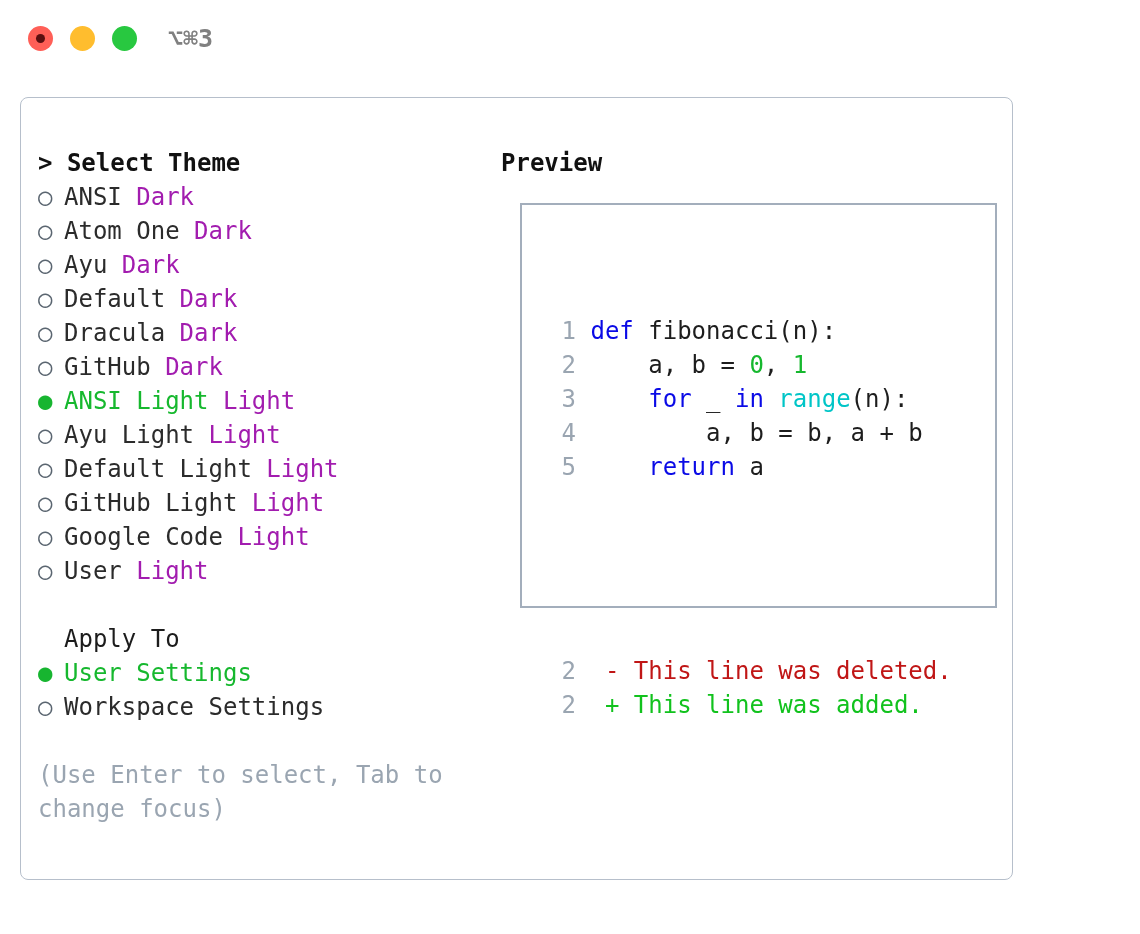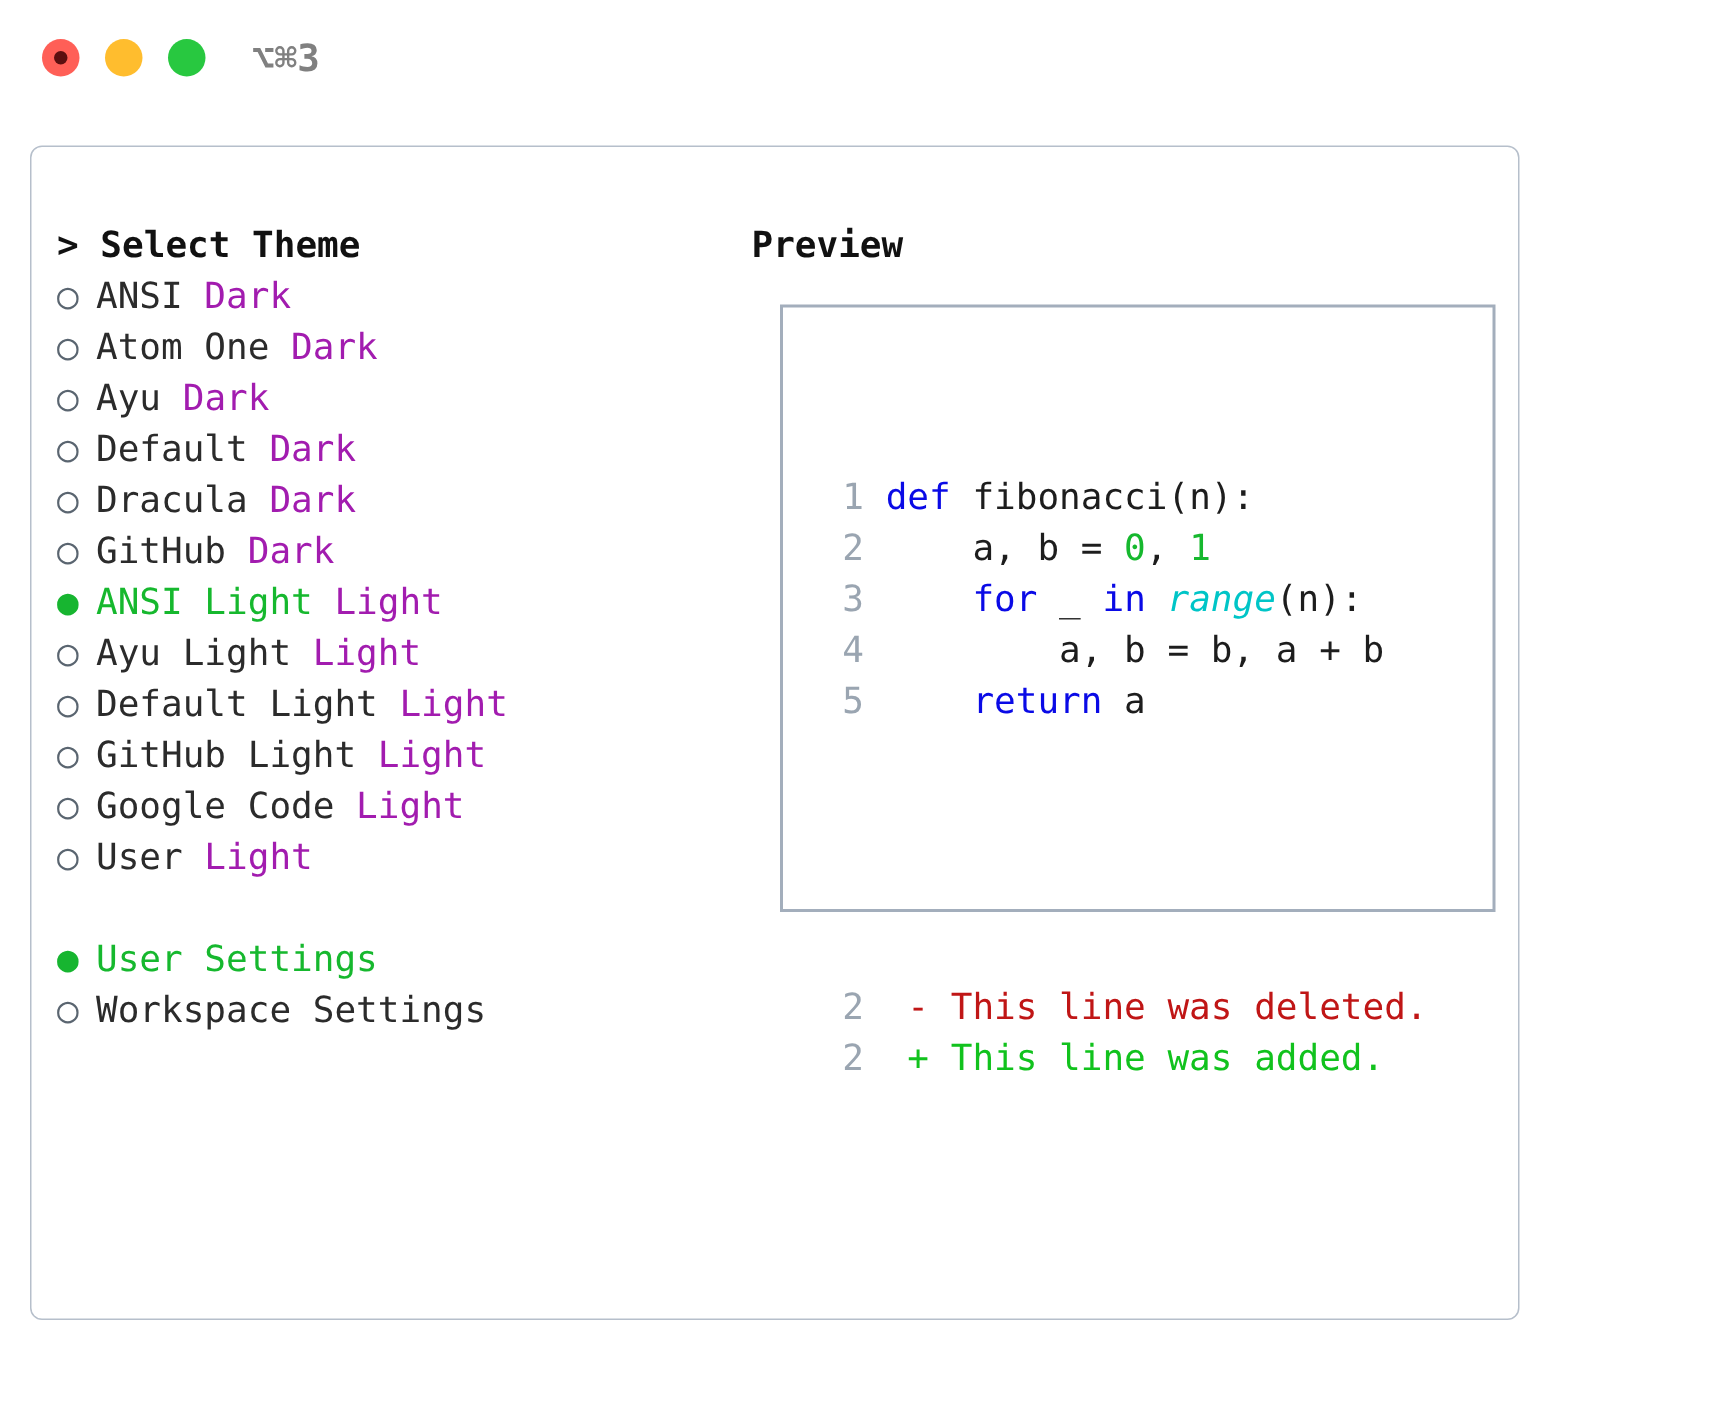--- a/index.html
+++ b/index.html
@@ -159,21 +159,21 @@
     white-space: pre;
   }
   .cline { white-space: pre; }
   .ln {
     display: inline-block;
     width: 26px;
     text-align: right;
     color: #9aa5b1;
   }
   .kw    { color: #0a0ae6; }
-  .fn    { color: #00c5c7; font-style: italic; }
+  .fn    { color: #00c5c7; }
   .num   { color: #16b82e; }
   .plain { color: #1d1d1d; }
   .ctx   { color: #8a8a8a; }
   .del   { color: #c01616; text-align: center; }
   .add   { color: #11c21d; }
   .blank { height: 34px; }
 </style>
 </head>
 <body>
 
@@ -204,28 +204,30 @@
           <div class="row selected"><span class="bullet on">●</span><span class="name">ANSI Light</span><span class="variant"> Light</span></div>
           <div class="row"><span class="bullet">○</span><span class="name">Ayu Light</span><span class="variant"> Light</span></div>
           <div class="row"><span class="bullet">○</span><span class="name">Default Light</span><span class="variant"> Light</span></div>
           <div class="row"><span class="bullet">○</span><span class="name">GitHub Light</span><span class="variant"> Light</span></div>
           <div class="row"><span class="bullet">○</span><span class="name">Google Code</span><span class="variant"> Light</span></div>
           <div class="row"><span class="bullet">○</span><span class="name">User</span><span class="variant"> Light</span></div>
         </div>
 
       <div class="section-gap"></div>
 
+      <div class="subheading">Apply To</div>
 
       <div id="apply-list">
           <div class="row selected"><span class="bullet on">●</span><span class="name">User Settings</span></div>
           <div class="row"><span class="bullet">○</span><span class="name">Workspace Settings</span></div>
         </div>
 
       <div class="section-gap"></div>
 
+      <div class="hint">(Use Enter to select, Tab to change focus)</div>
     </div>
 
     <div class="col-right">
       <div class="heading">Preview</div>
 
       <div class="preview-box">
         <div class="code">
           <div id="code-block"><div class="cline"><span class="ln">1</span><span> </span><span class="kw">def</span><span class="plain"> fibonacci(n):</span></div><div class="cline"><span class="ln">2</span><span> </span><span class="plain">    a, b = </span><span class="num">0</span><span class="plain">, </span><span class="num">1</span></div><div class="cline"><span class="ln">3</span><span> </span><span class="plain">    </span><span class="kw">for</span><span class="plain"> _ </span><span class="kw">in</span><span class="plain"> </span><span class="fn">range</span><span class="plain">(n):</span></div><div class="cline"><span class="ln">4</span><span> </span><span class="plain">        a, b = b, a + b</span></div><div class="cline"><span class="ln">5</span><span> </span><span class="plain">    </span><span class="kw">return</span><span class="plain"> a</span></div></div>
           <div class="blank"></div>
           <div id="diff-block"><div class="cline"><span class="ln">2</span><span> </span><span class="del"> - This line was deleted.</span></div><div class="cline"><span class="ln">2</span><span> </span><span class="add"> + This line was added.</span></div></div>

